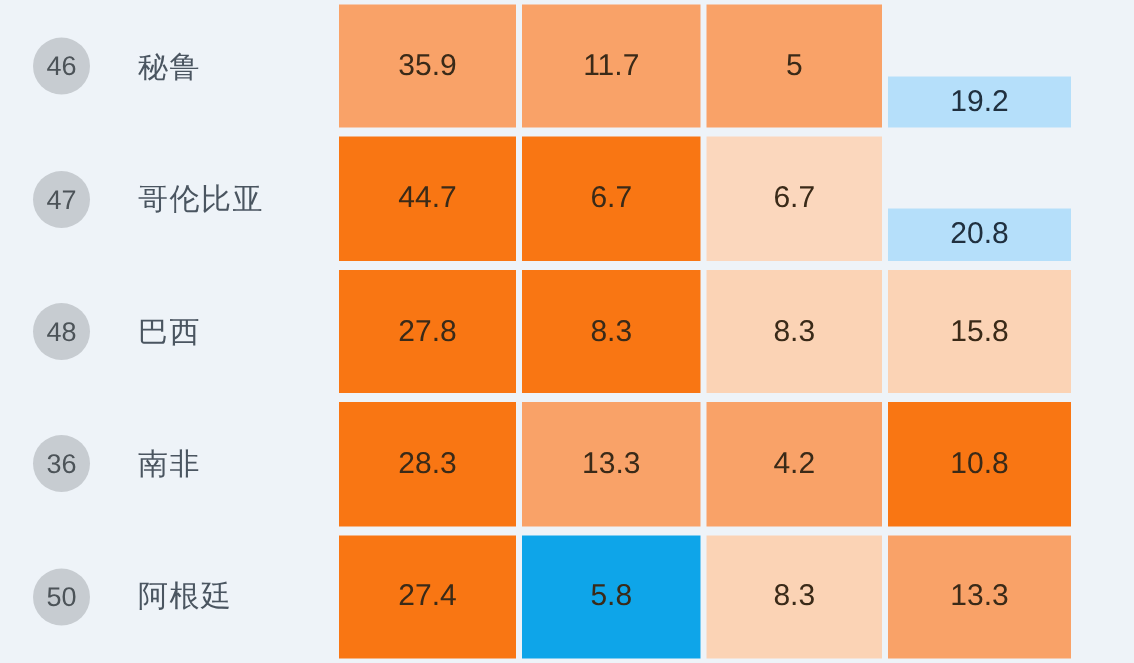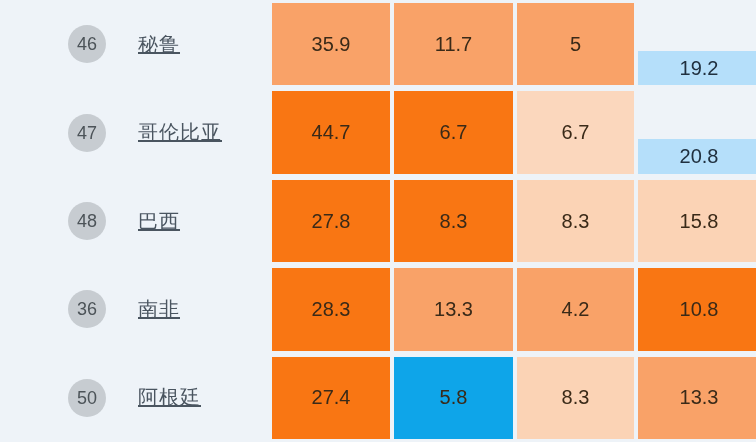--- a/index.html
+++ b/index.html
@@ -14,21 +14,20 @@
   body {
     background: #eef3f8;
     font-family: "Liberation Sans", "DejaVu Sans", sans-serif;
   }
 
   #heatmap-table {
     position: relative;
     width: 756px;
     height: 442px;
     background: #eef3f8;
-    padding-left: 46px;
   }
 
   .table-rows {
     display: flex;
     flex-direction: column;
     width: 756px;
     height: 442px;
   }
 
   .table-row {
@@ -60,21 +59,20 @@
     font-weight: 400;
     letter-spacing: 0px;
   }
 
   .country-name {
     margin-left: 32px;
     font-size: 20px;
     color: #4a5560;
     letter-spacing: 1px;
     white-space: nowrap;
-    text-decoration: underline;
   }
 
   .value-cells {
     flex: 1 1 auto;
     display: flex;
     gap: 4px;
     padding-right: 42px;
   }
 
   .value-cell {

